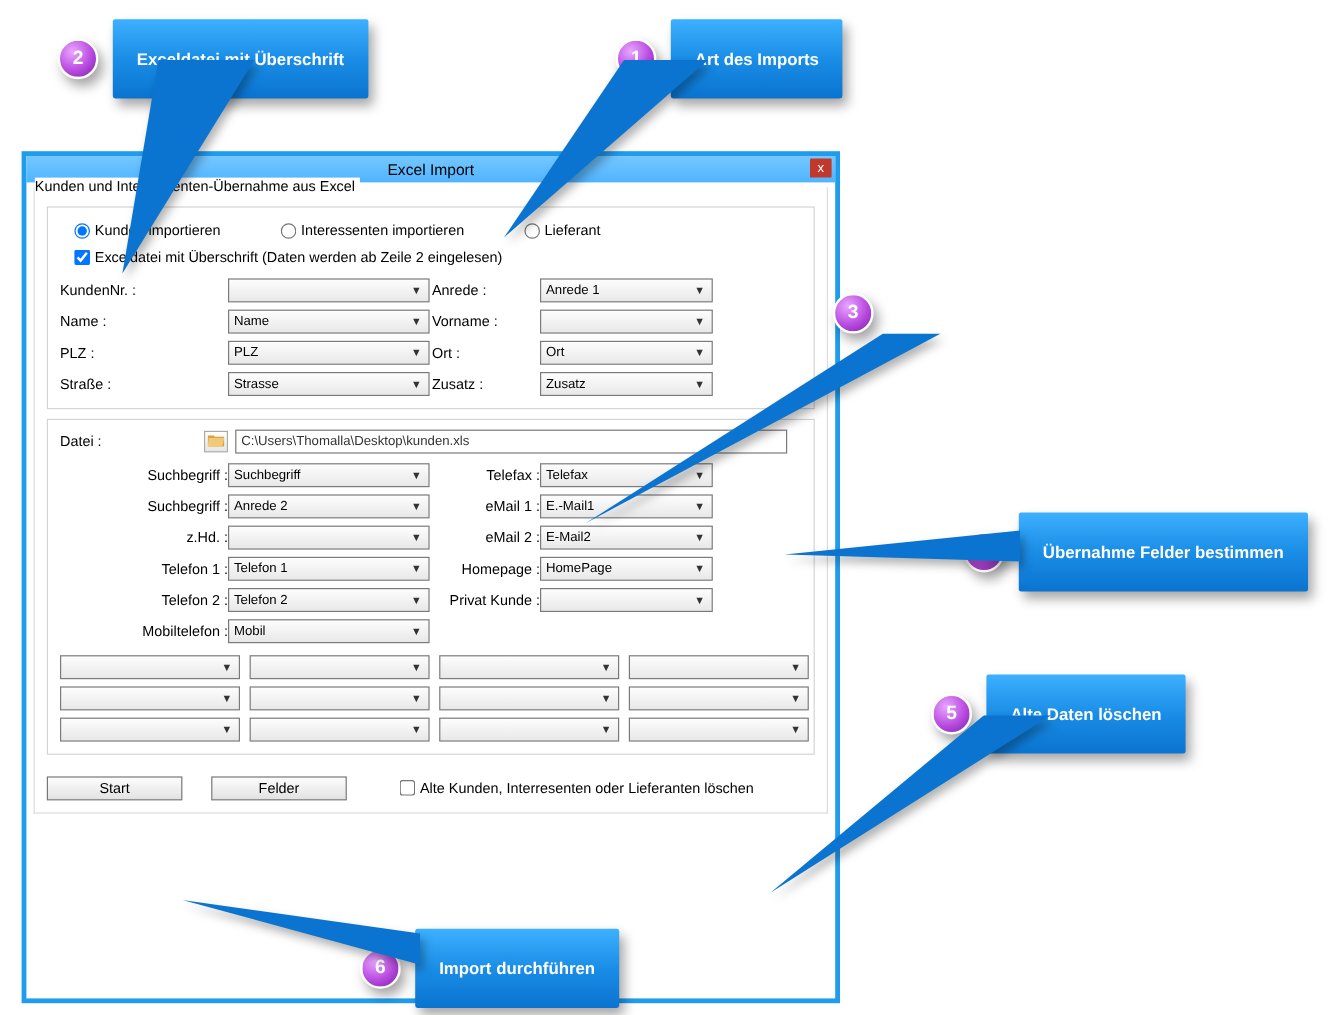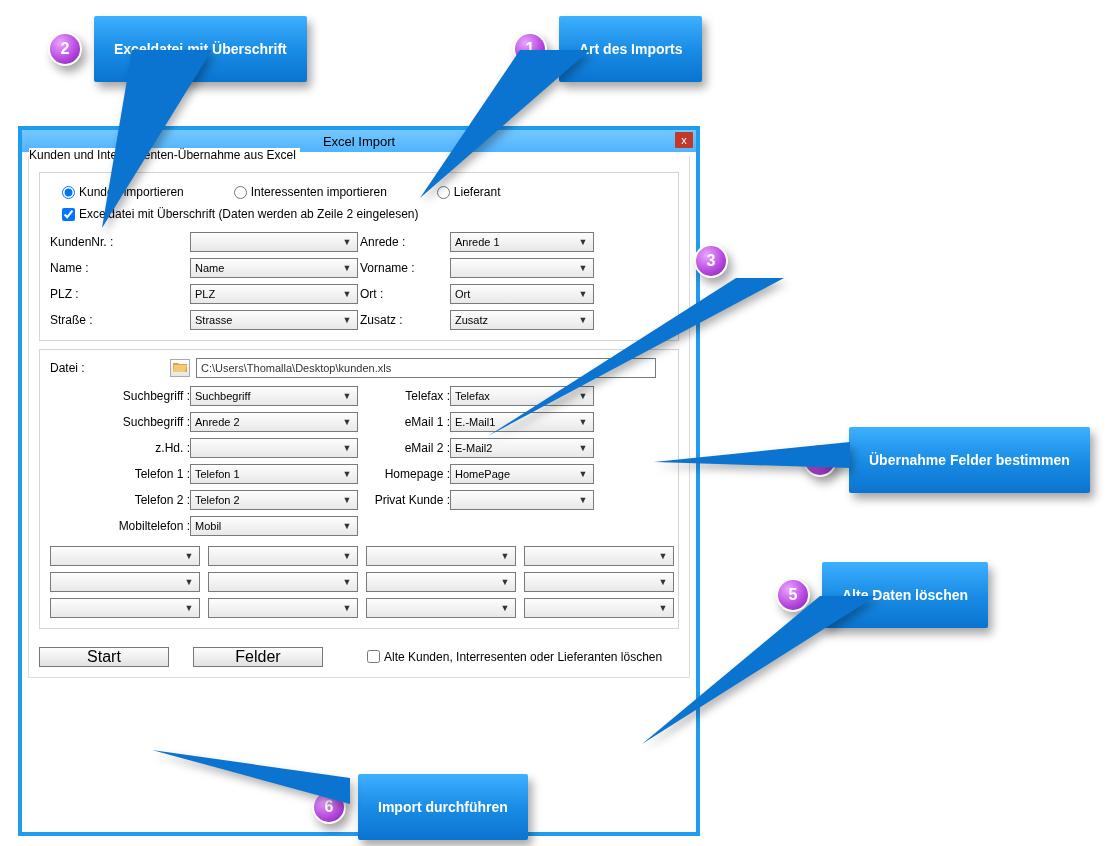--- a/index.html
+++ b/index.html
@@ -54,22 +54,22 @@
 
   .file-row { display: flex; align-items: center; gap: 6px; }
   .file-btn { width: 20px; height: 18px; display: flex; align-items: center; justify-content: center;
     border: 1px solid #aaa; background: linear-gradient(#fff,#e6e6e6); cursor: pointer; }
   .file-input { flex: 0 0 460px; height: 20px; border: 1px solid #7a7a7a; background:#fff;
     color:#333; font-size: 11px; padding: 2px 4px; display: flex; align-items: center; }
 
   .empty-grid { display:grid; grid-template-columns: repeat(4, 150px); column-gap:8px; row-gap:6px; margin-top:10px; }
   .empty-grid .combo { width: 150px; }
 
-  .btn { width: 130px; height: 20px; border:1px solid #777;
-    background: linear-gradient(#fdfdfd,#e2e2e2); font-size:16px; text-align:center;
+  .btn { width: 113px; height: 20px; border:1px solid #777;
+    background: linear-gradient(#fdfdfd,#e2e2e2); font-size:12px; text-align:center;
     line-height: 18px; cursor:pointer; }
   .bottom-row { display:flex; gap: 24px; align-items:center; margin-top: 18px; flex-wrap: nowrap;}
   .bottom-row .check { margin-left: 20px; }
 
   
   .callout { position: absolute; pointer-events: none; }
   .bubble {
     display:flex; align-items:center; gap: 12px; pointer-events:auto;
     filter: drop-shadow(4px 6px 5px rgba(0,0,0,0.35));
   }
@@ -348,21 +348,21 @@
 <div class="callout" style="left:776px; top:562px;">
   <div class="bubble">
     <div class="num-pill">5</div>
     <div class="label-box">Alte Daten löschen</div>
   </div>
 </div>
 <svg style="position:absolute; left:640px; top:596px; filter:drop-shadow(3px 5px 4px rgba(0,0,0,0.3));" width="240" height="150">
   <polygon points="180,0 236,0 2,148" fill="#0a74d0"></polygon>
 </svg>
 
-<div class="callout" style="left:312px; top:774px;">
+<div class="callout" style="left:300px; top:774px;">
   <div class="bubble">
     <div class="num-pill">6</div>
     <div class="label-box">Import durchführen</div>
   </div>
 </div>
 <svg style="position:absolute; left:150px; top:750px; filter:drop-shadow(3px 5px 4px rgba(0,0,0,0.3));" width="220" height="60">
   <polygon points="200,28 200,54 2,0" fill="#0a74d0"></polygon>
 </svg>
 
 </body></html>

